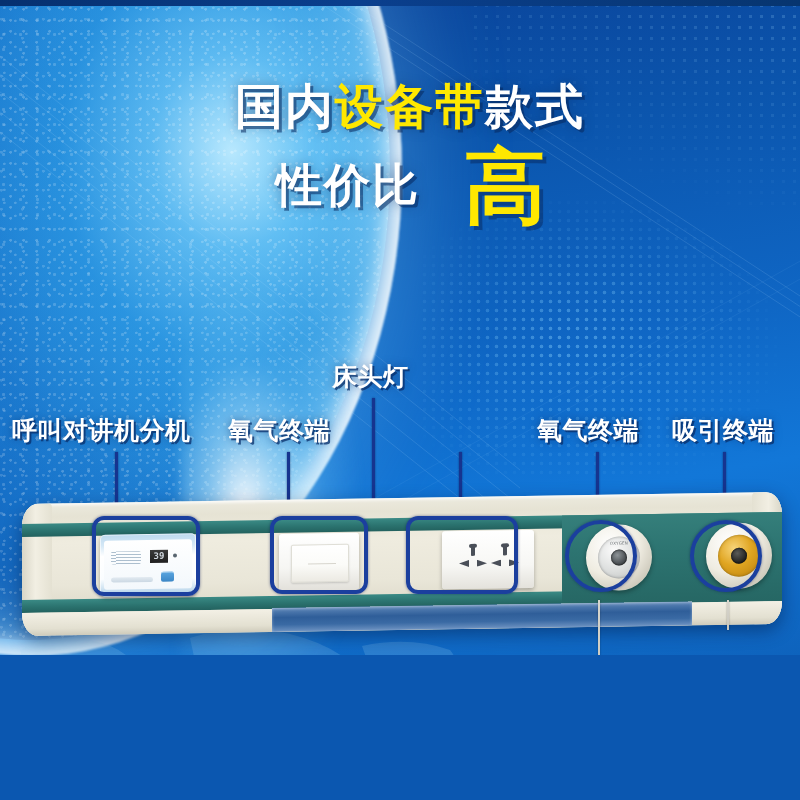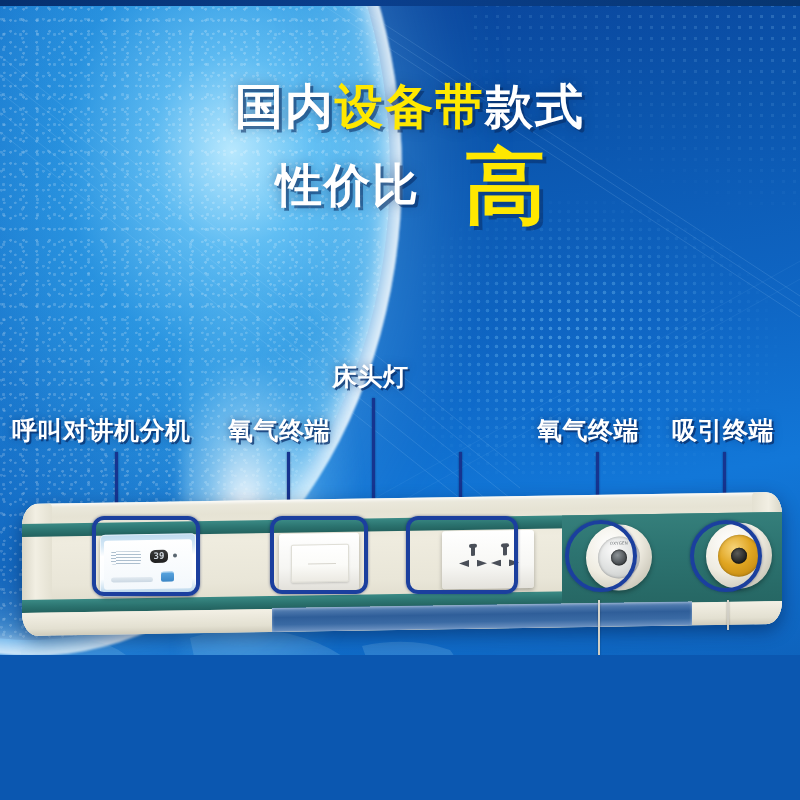--- a/index.html
+++ b/index.html
@@ -151,21 +151,21 @@
     left:78px;top:32px;width:96px;height:62px;
     background:linear-gradient(180deg,#bcd9ef,#d5e8f6 18%,#ffffff 35%,#fafdff 72%,#a9cce6 100%);
     border-radius:5px;
     box-shadow:0 2px 4px rgba(0,0,0,.30), inset 0 0 0 1px rgba(255,255,255,.6);
   }
   .ic-face{position:absolute;left:4px;top:6px;right:4px;bottom:7px;background:linear-gradient(180deg,#ffffff,#f3f8fc);border-radius:3px;}
   .ic-grille{position:absolute;left:7px;top:11px;width:30px;height:13px;
     background-image:repeating-linear-gradient(0deg,#9fb4c6 0 1px, transparent 1px 3px);
     opacity:.85;border-radius:2px;}
   .ic-display{position:absolute;left:46px;top:10px;width:18px;height:13px;
-    background:linear-gradient(180deg,#3a3a3a,#202020);border-radius:5px;
+    background:linear-gradient(180deg,#3a3a3a,#202020);border-radius:0;
     color:#cfd6dd;font-size:9px;line-height:13px;text-align:center;font-weight:bold;
     font-family:"DejaVu Sans Mono","Liberation Mono",monospace;}
   .ic-led{position:absolute;left:69px;top:14px;width:4px;height:4px;border-radius:50%;background:#5a6670;}
   .ic-btn{position:absolute;left:57px;top:32px;width:13px;height:10px;border-radius:2px;
     background:linear-gradient(180deg,#5ba6e0,#3c87c6);box-shadow:inset 0 1px 0 rgba(255,255,255,.5);}
   .ic-slot{position:absolute;left:7px;top:37px;width:42px;height:5px;border-radius:3px;
     background:linear-gradient(180deg,#e2eaf1,#cbd8e3);}
 
   .switch{
     left:257px;top:34px;width:80px;height:57px;

